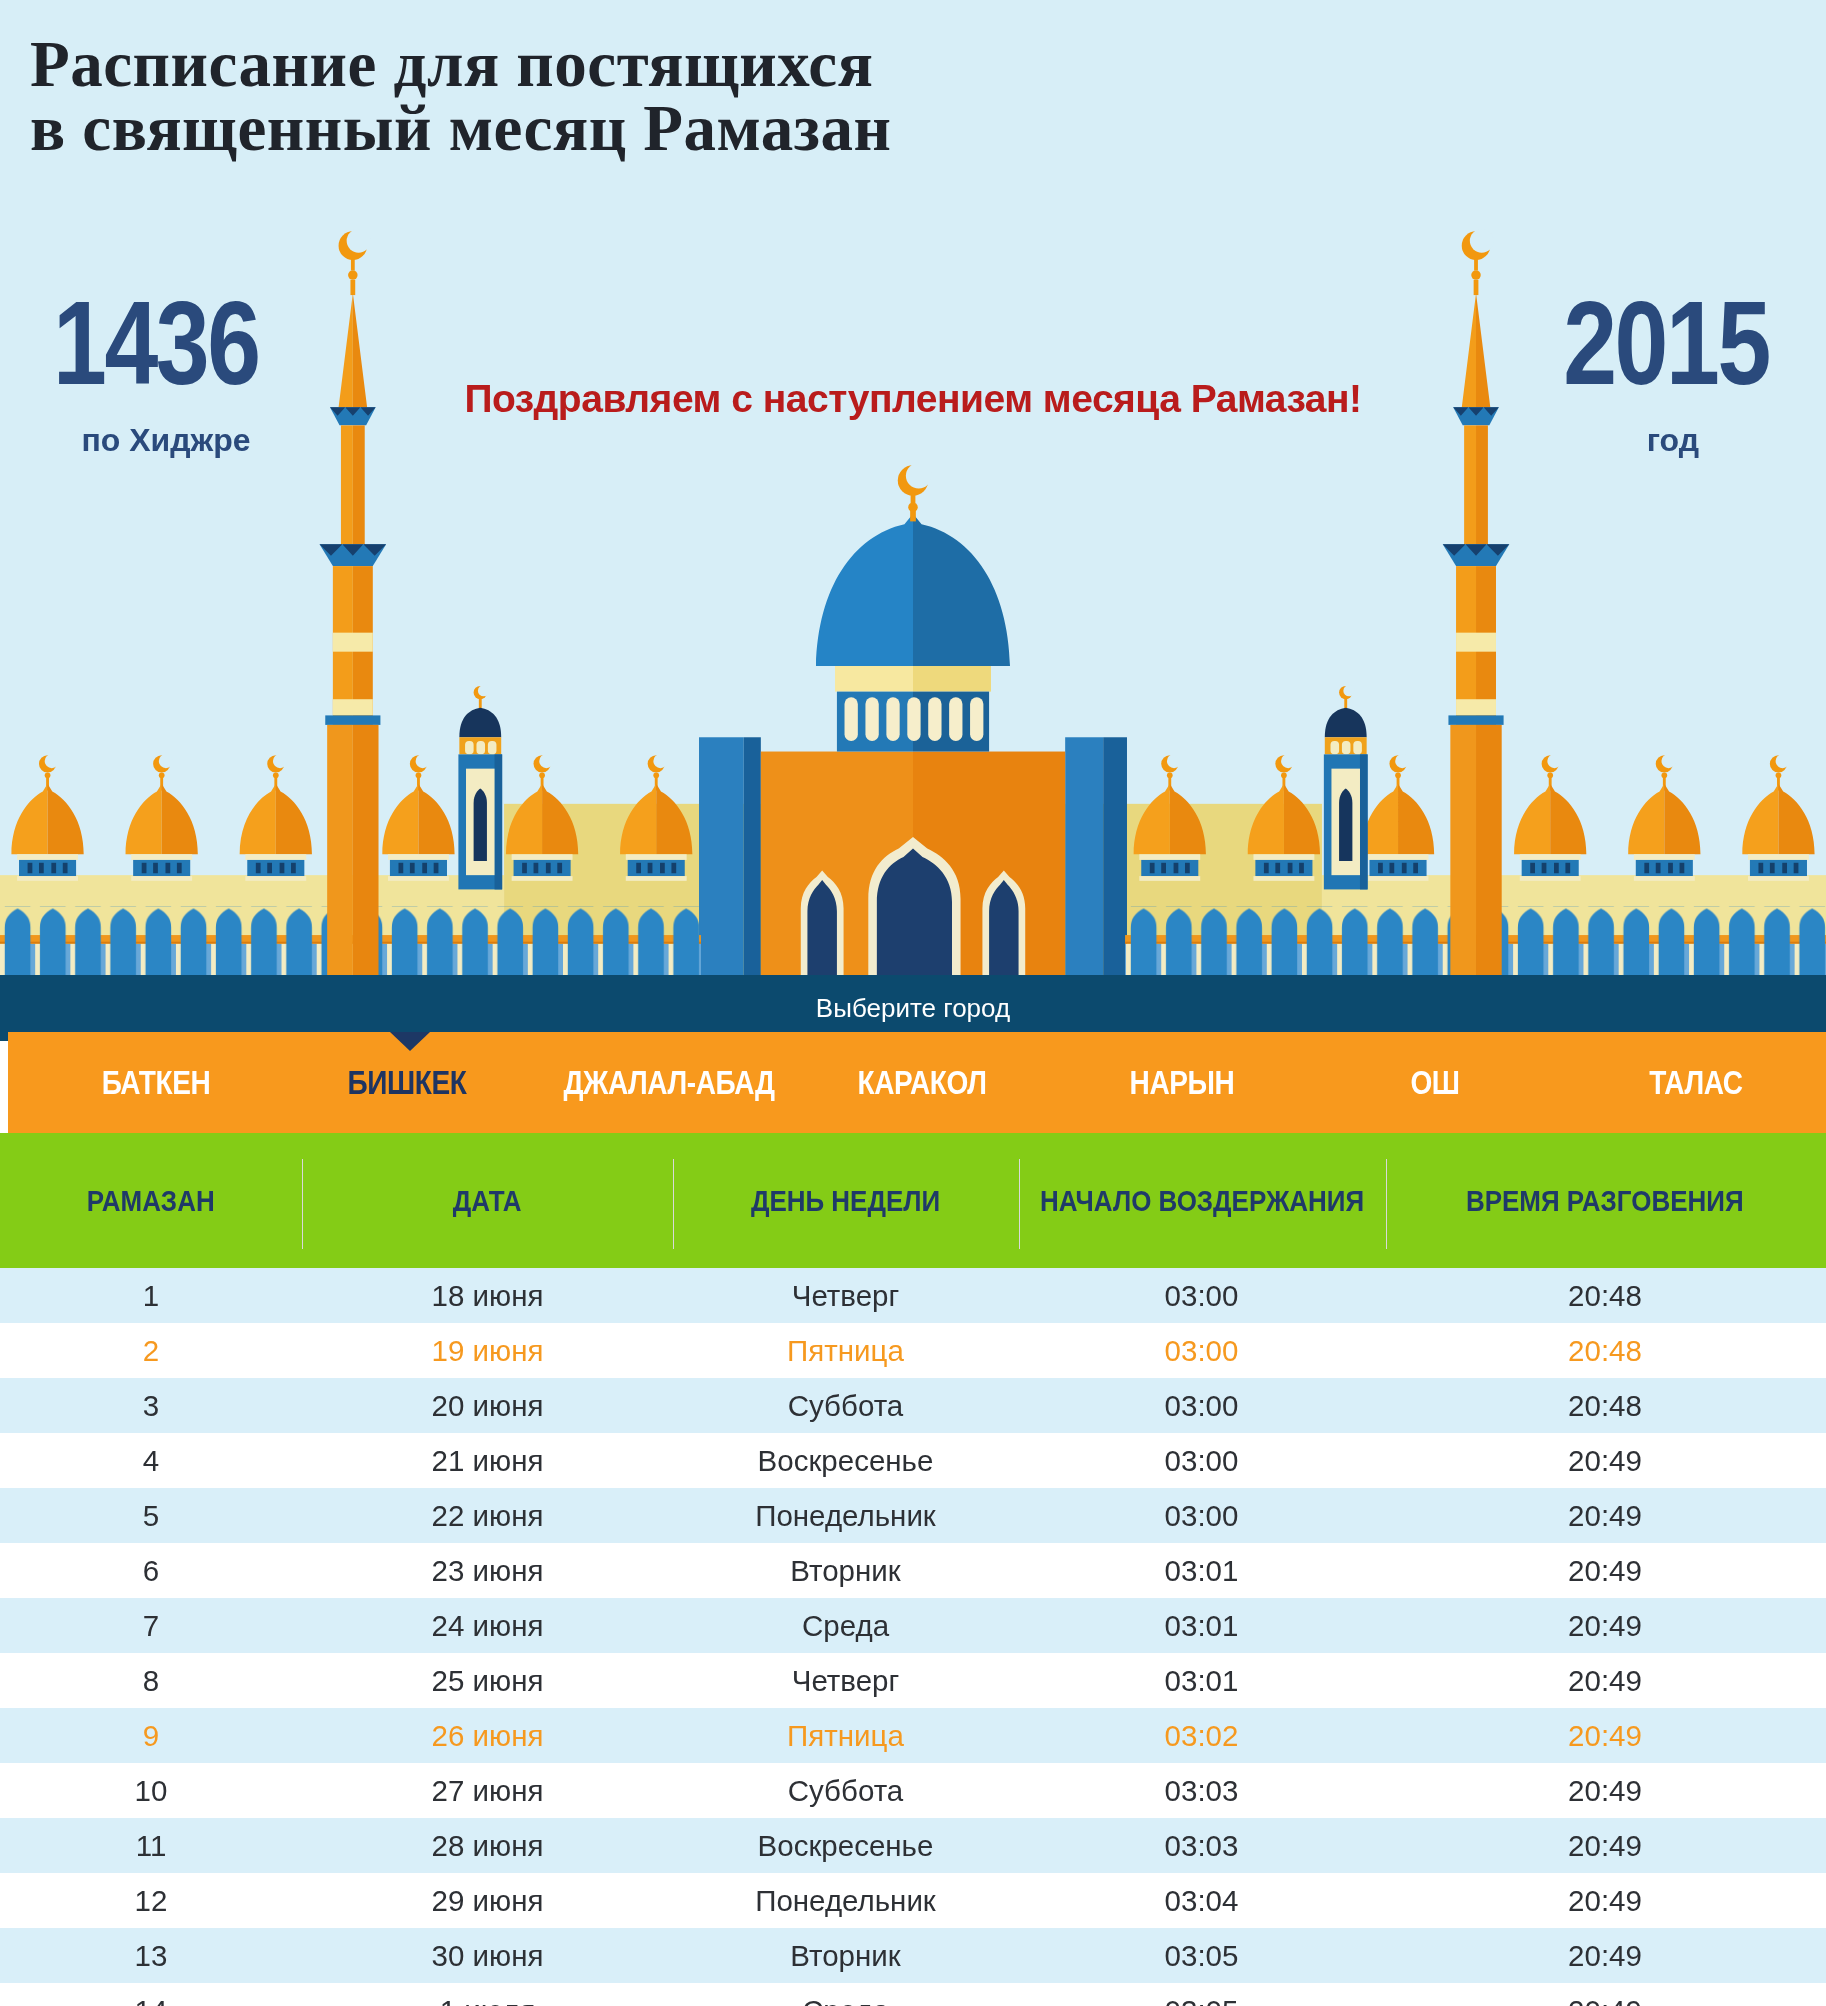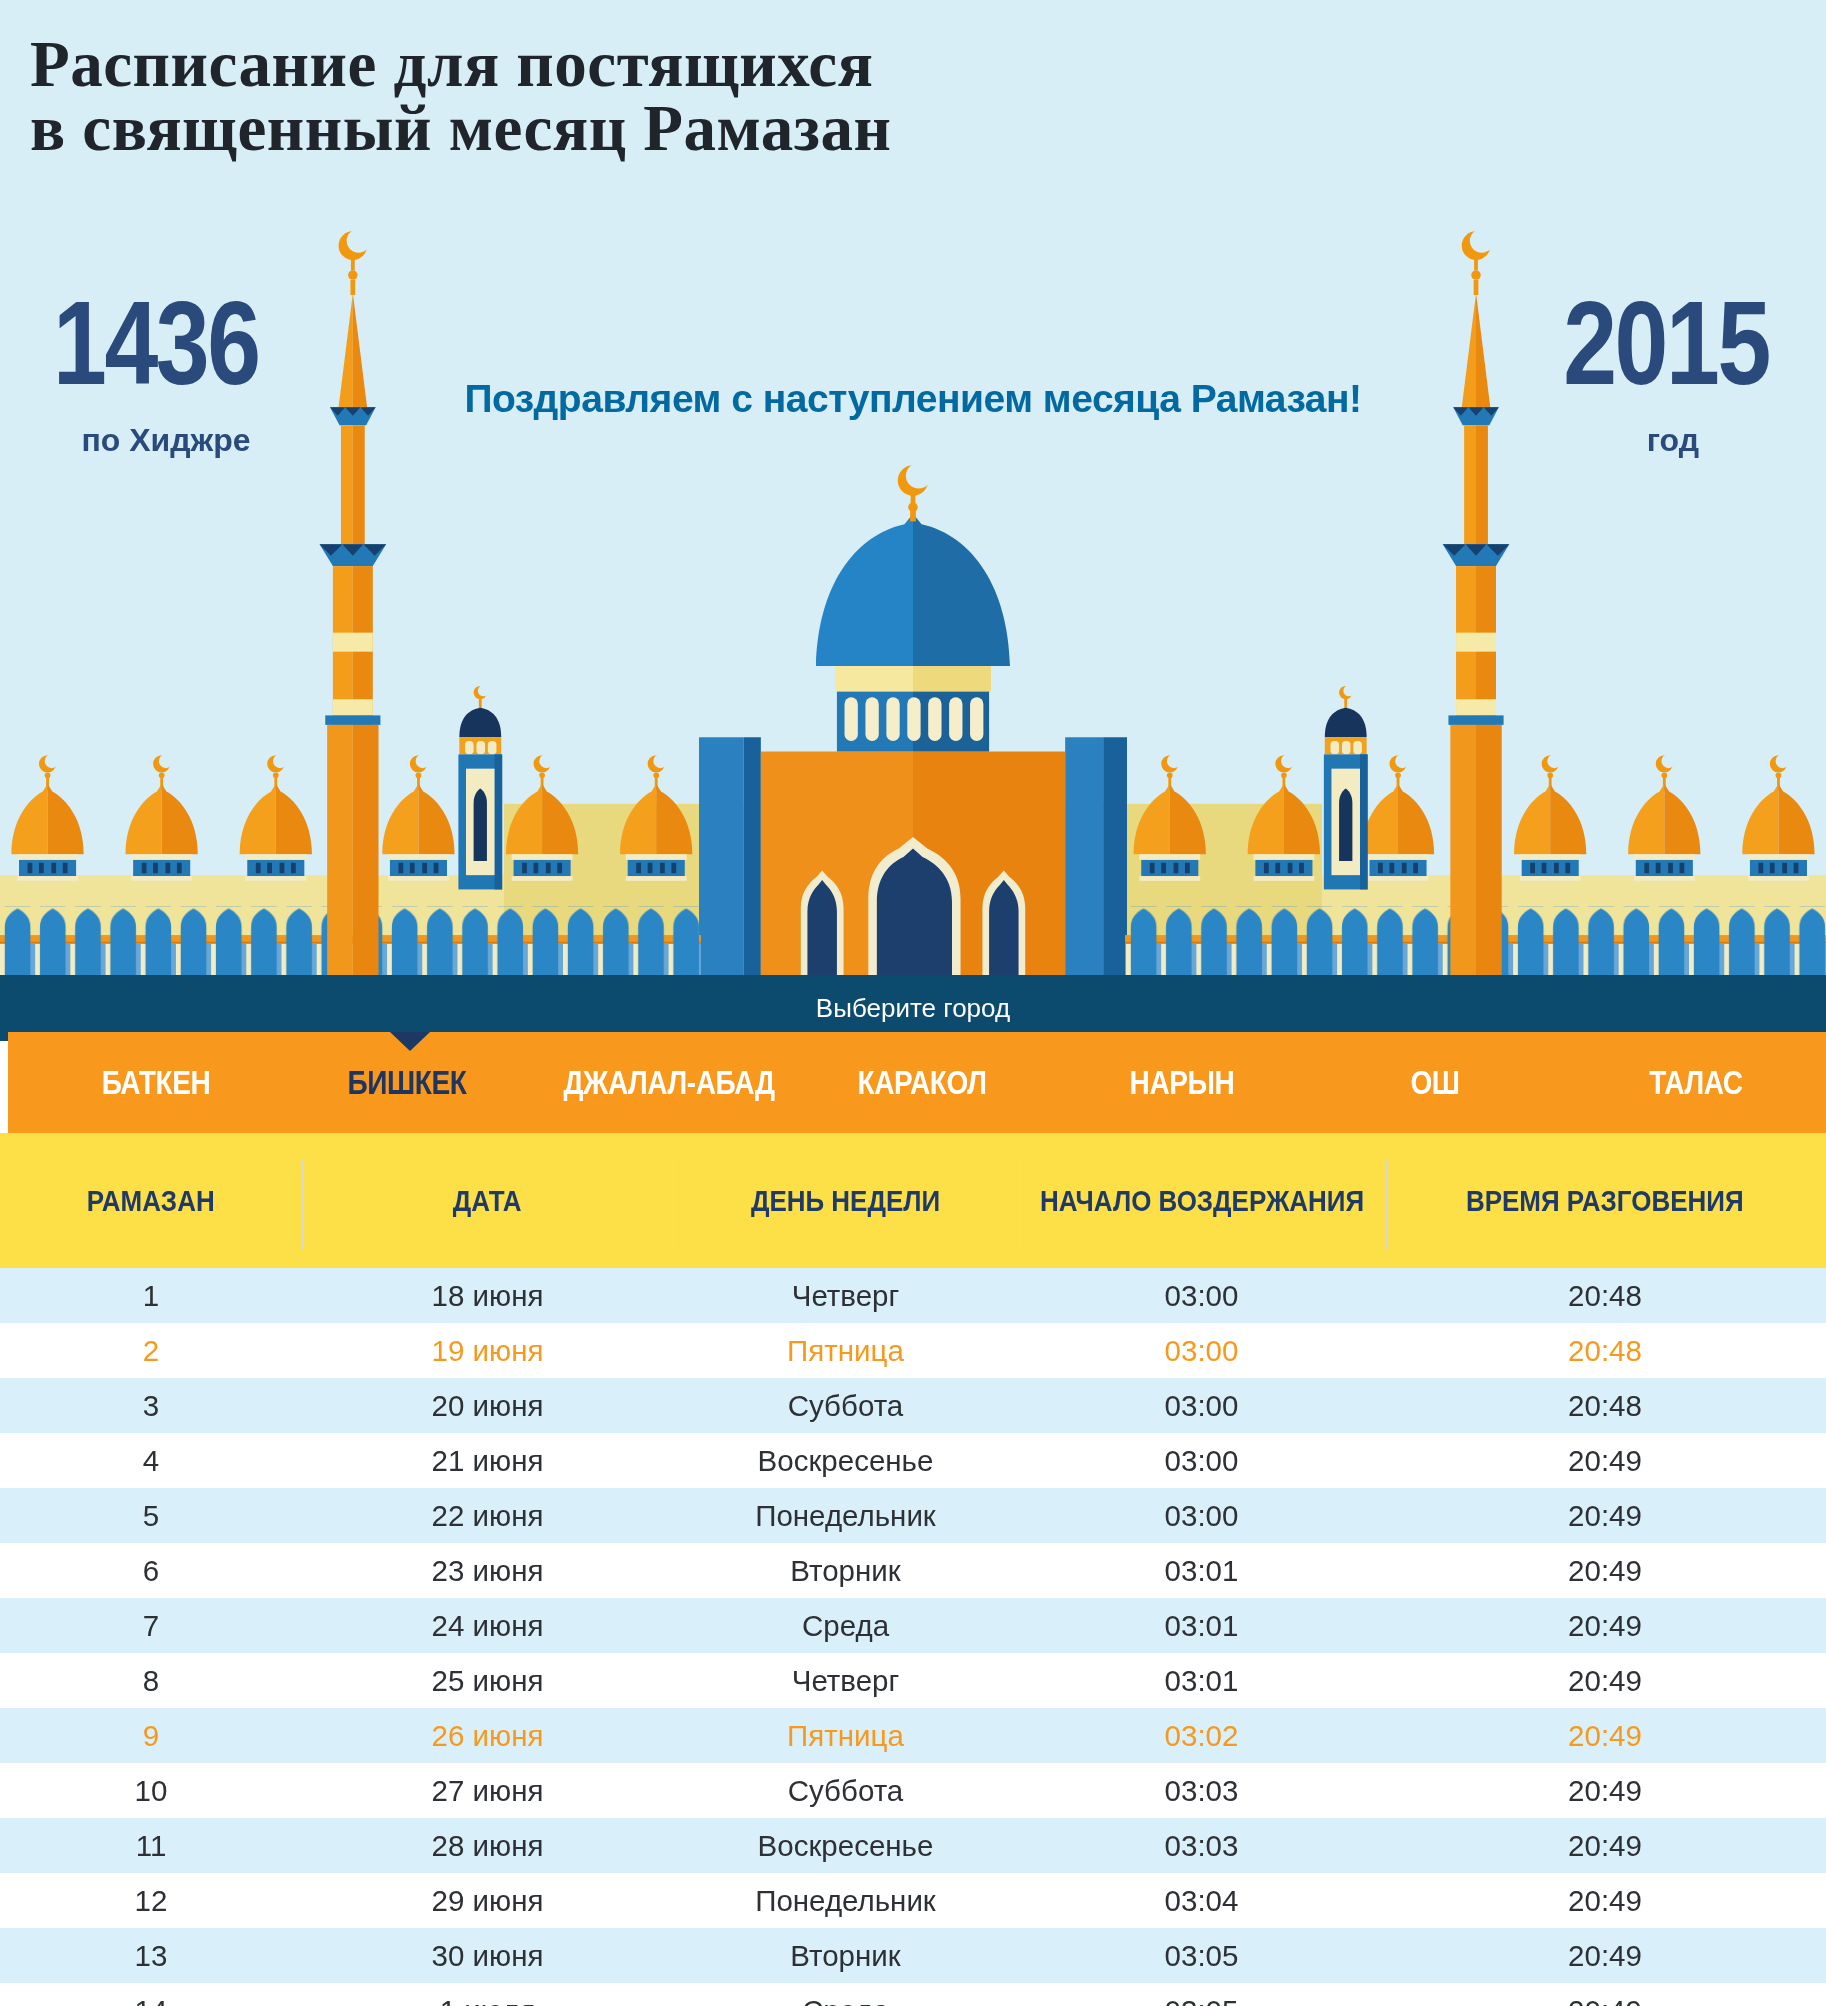--- a/index.html
+++ b/index.html
@@ -22,21 +22,21 @@
   }
   .num-block .lbl{font-size:32px;font-weight:bold;line-height:34px;margin-top:19px;}
   .hijri{left:53px;text-align:left;}
   .hijri .num{transform-origin:left center;}
   .hijri .lbl{margin-left:28.5px;}
   .year{right:57px;text-align:right;}
   .year .num{transform-origin:right center;}
   .year .lbl{margin-right:70px;}
   .congrats{
     position:absolute;left:0;top:377px;width:1826px;text-align:center;
-    color:#0369a1;font-size:39px;font-weight:bold;letter-spacing:-0.5px;
+    color:#b91c1c;font-size:39px;font-weight:bold;letter-spacing:-0.5px;
   }
   
   .picker-label-bar{
     position:absolute;left:0;top:975px;width:1826px;height:66px;background:#0c4a6e;
     display:flex;align-items:center;justify-content:center;
     color:#ffffff;font-size:26px;
   }
   .city-bar{position:absolute;left:8px;top:1032px;width:1826px;height:101px;background:#f8991d;}
   .city-pointer{
     position:absolute;left:402px;top:0;transform:translateX(-50%);
@@ -47,21 +47,21 @@
     position:absolute;top:0;height:101px;display:flex;align-items:center;
     transform:translateX(-50%) scaleX(0.85);
     color:#ffffff;font-size:33px;font-weight:bold;letter-spacing:-0.5px;white-space:nowrap;
     cursor:pointer;
   }
   .city.c0{left:148px}.city.c1{left:399px}.city.c2{left:661px}.city.c3{left:914px}
   .city.c4{left:1174px}.city.c5{left:1427px}.city.c6{left:1688px}
   .city.selected{color:#1e3461;}
   
   .thead{
-    position:absolute;left:0;top:1133px;width:1826px;height:135px;background:#fde047;
+    position:absolute;left:0;top:1133px;width:1826px;height:135px;background:#84cc16;
     display:grid;grid-template-columns:302px 371px 345px 367px 440px;align-items:center;
   }
   .thead .th{text-align:center;color:#1f3a68;font-size:29.5px;font-weight:bold;white-space:nowrap;}
   .thead .th span{display:inline-block;transform:scaleX(0.88);}
   .thead .vdiv{position:absolute;top:26px;height:90px;width:1px;background:#d9d9d9;}
   .vdiv.d0{left:302px}.vdiv.d1{left:673px}.vdiv.d2{left:1019px}.vdiv.d3{left:1386px}
   .tbody{position:absolute;left:0;top:1268px;width:1826px;}
   .trow{
     width:1826px;height:55px;
     display:grid;grid-template-columns:302px 371px 345px 367px 440px;align-items:center;

